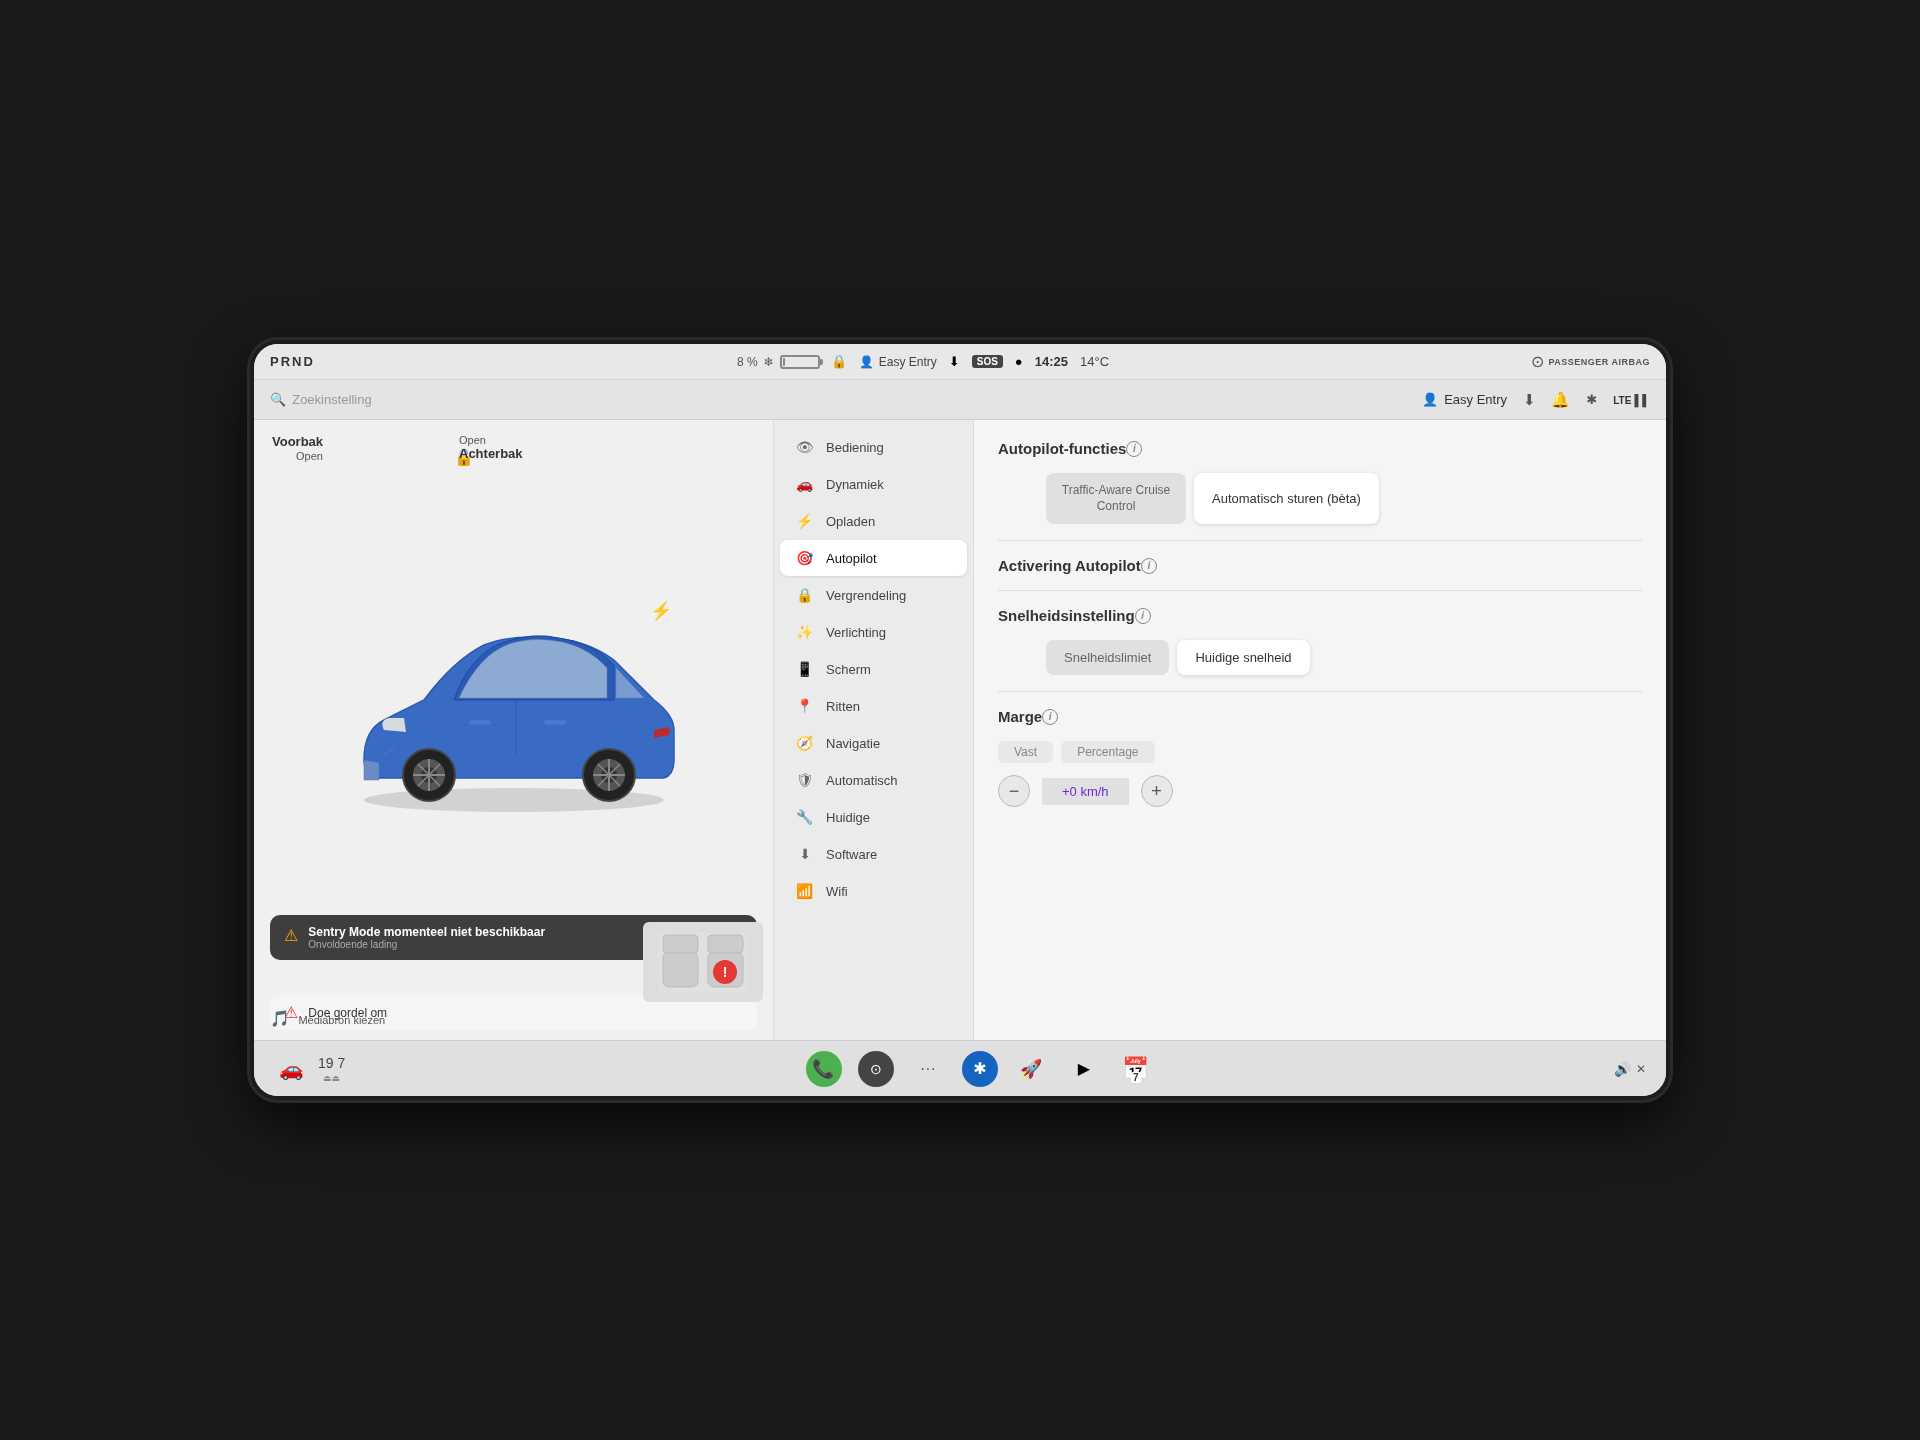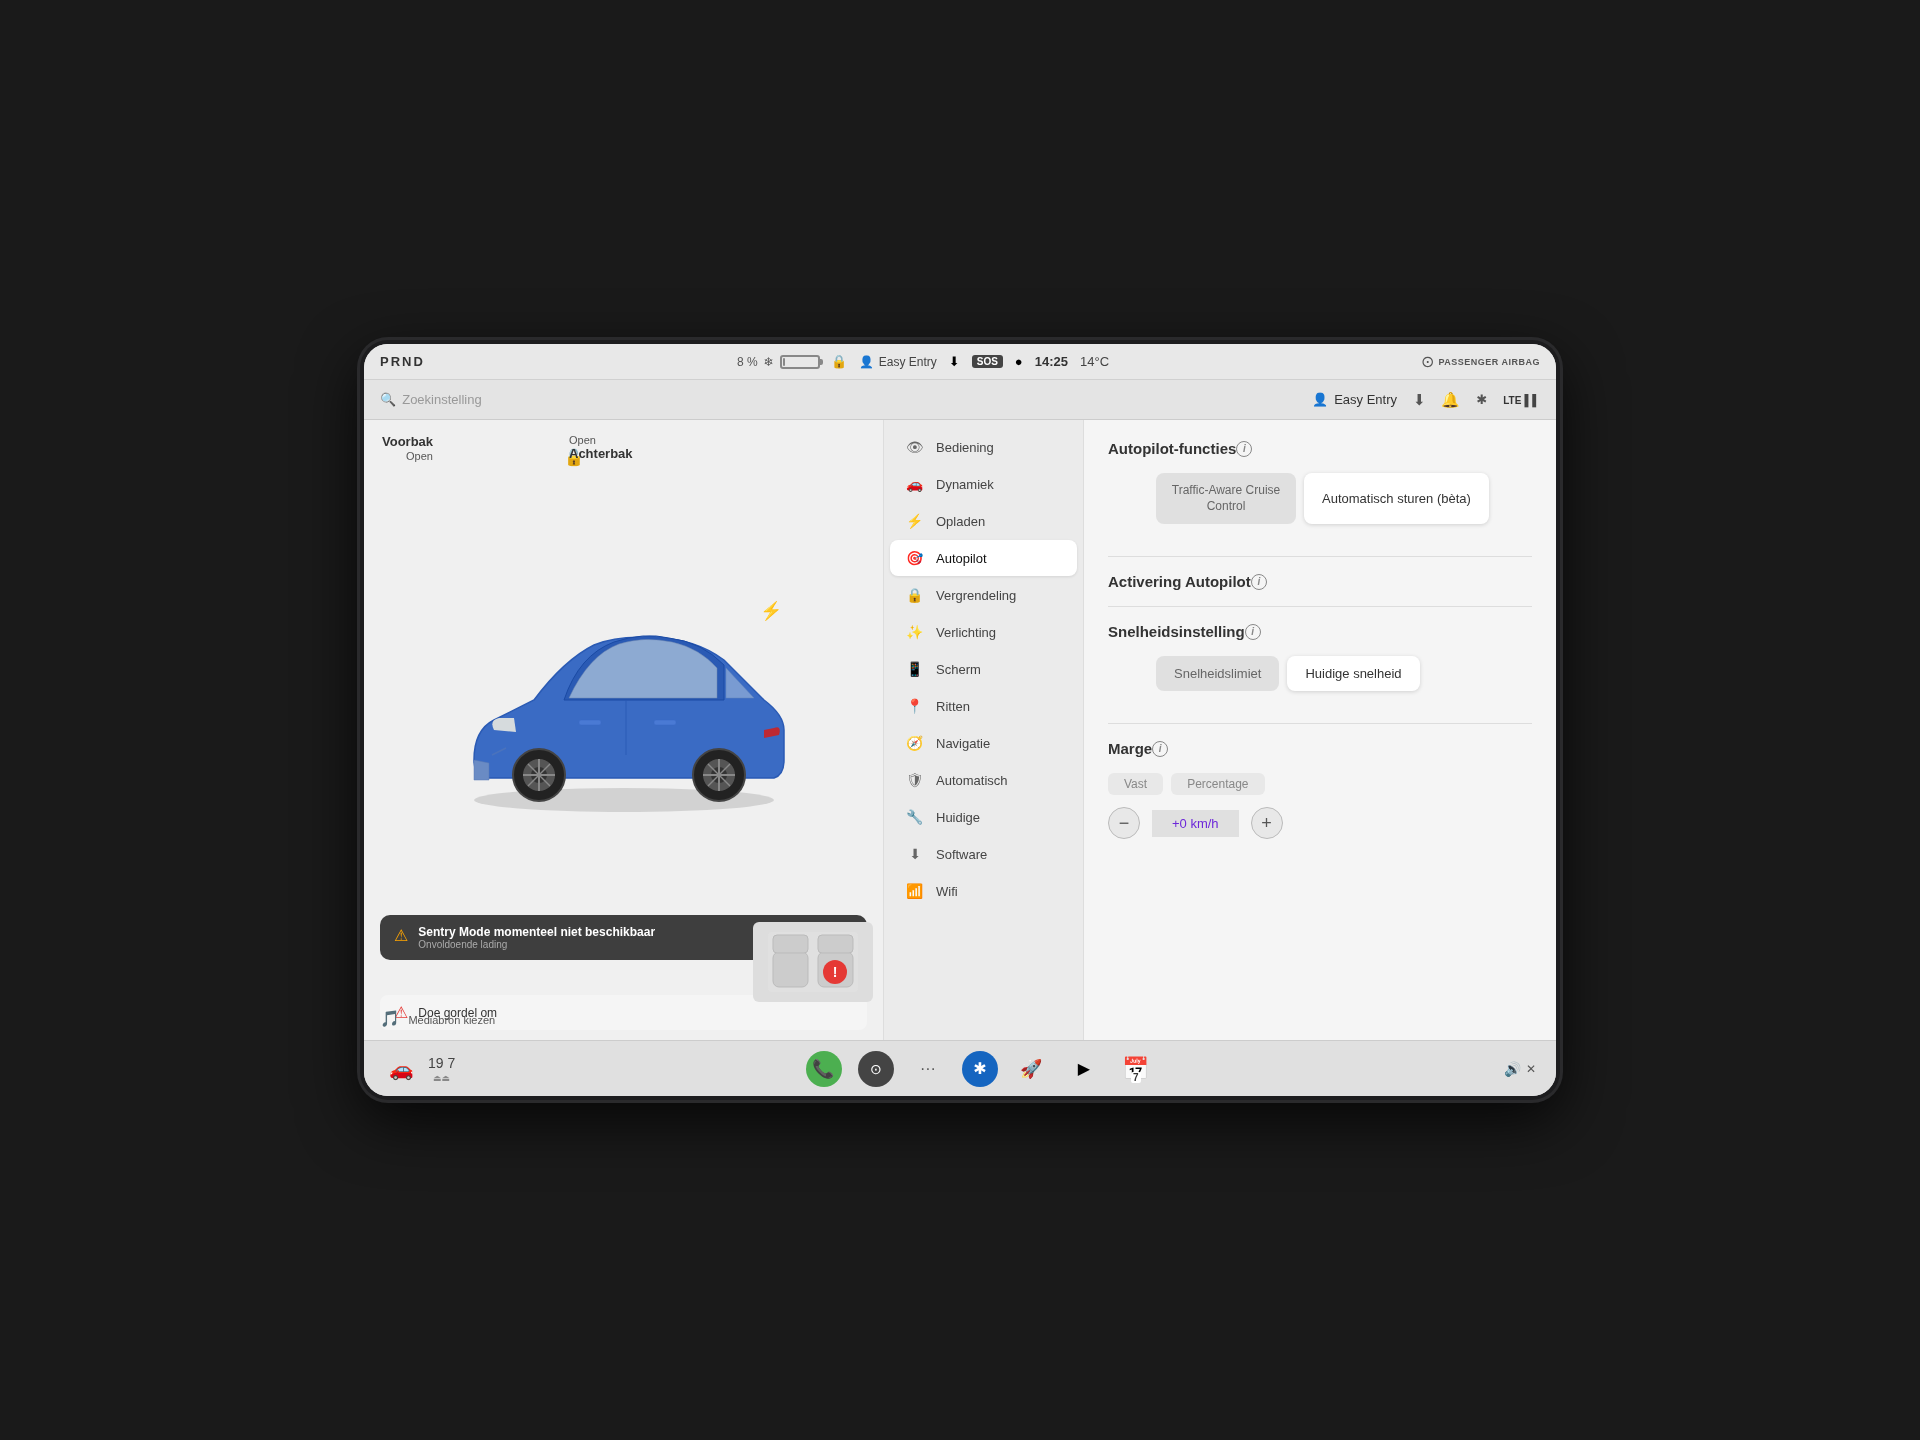--- a/index.html
+++ b/index.html
@@ -8,21 +8,21 @@
       height: 1440px;
       background: #1a1a1a;
       display: flex;
       align-items: center;
       justify-content: center;
       font-family: -apple-system, 'Helvetica Neue', Arial, sans-serif;
       overflow: hidden;
     }
 
     .screen-bezel {
-      width: 1200px;
+      width: 1420px;
       height: 760px;
       background: #1c1c1e;
       border-radius: 28px;
       padding: 4px;
       box-shadow: 0 0 0 3px #2a2a2c, 0 20px 60px rgba(0,0,0,0.8);
       position: relative;
     }
 
     .screen {
       width: 100%;
@@ -380,21 +380,21 @@
       justify-content: center;
       font-size: 10px;
       color: #888;
       font-style: italic;
       font-weight: 700;
     }
 
     .button-group {
       display: flex;
       gap: 8px;
-      margin-bottom: 32px;
+      margin-bottom: 16px;
       padding-left: 48px;
     }
 
     .option-button {
       padding: 10px 18px;
       border-radius: 8px;
       border: none;
       font-size: 13px;
       font-weight: 500;
       cursor: pointer;

